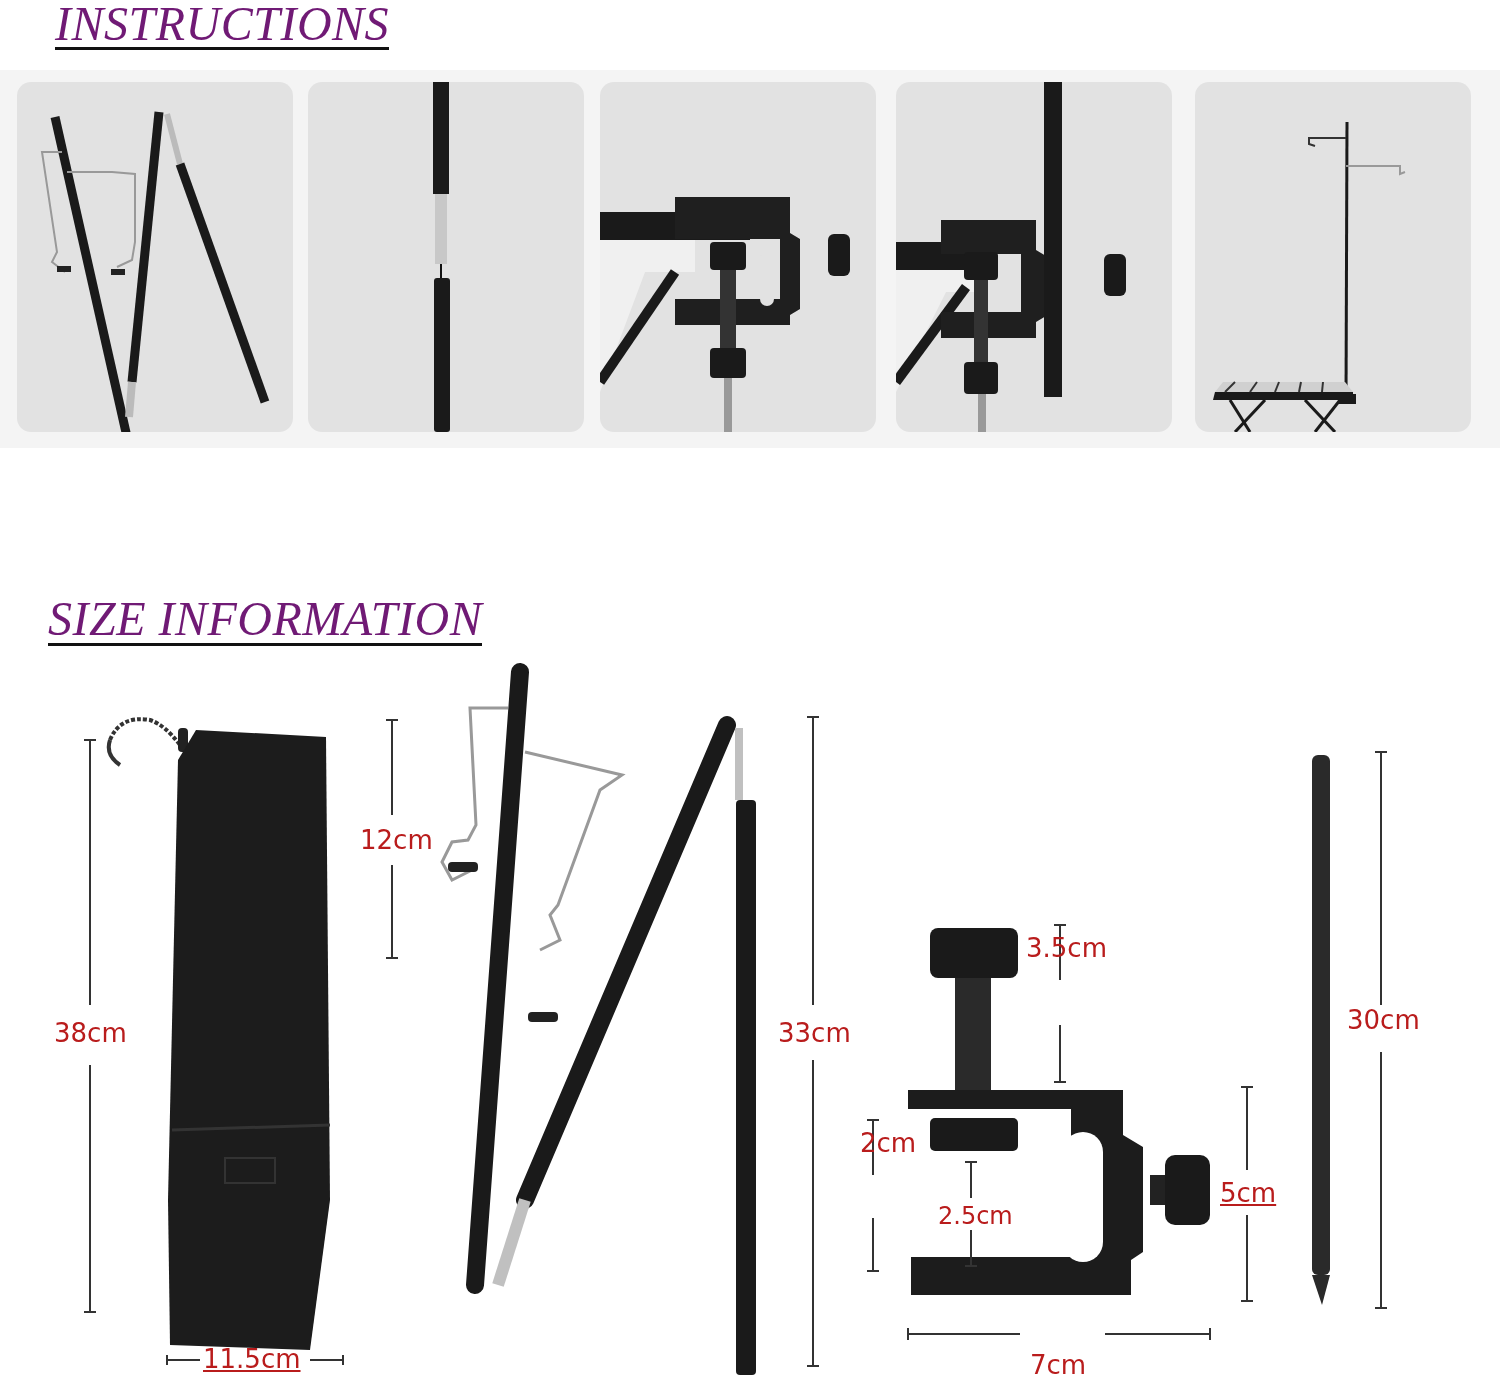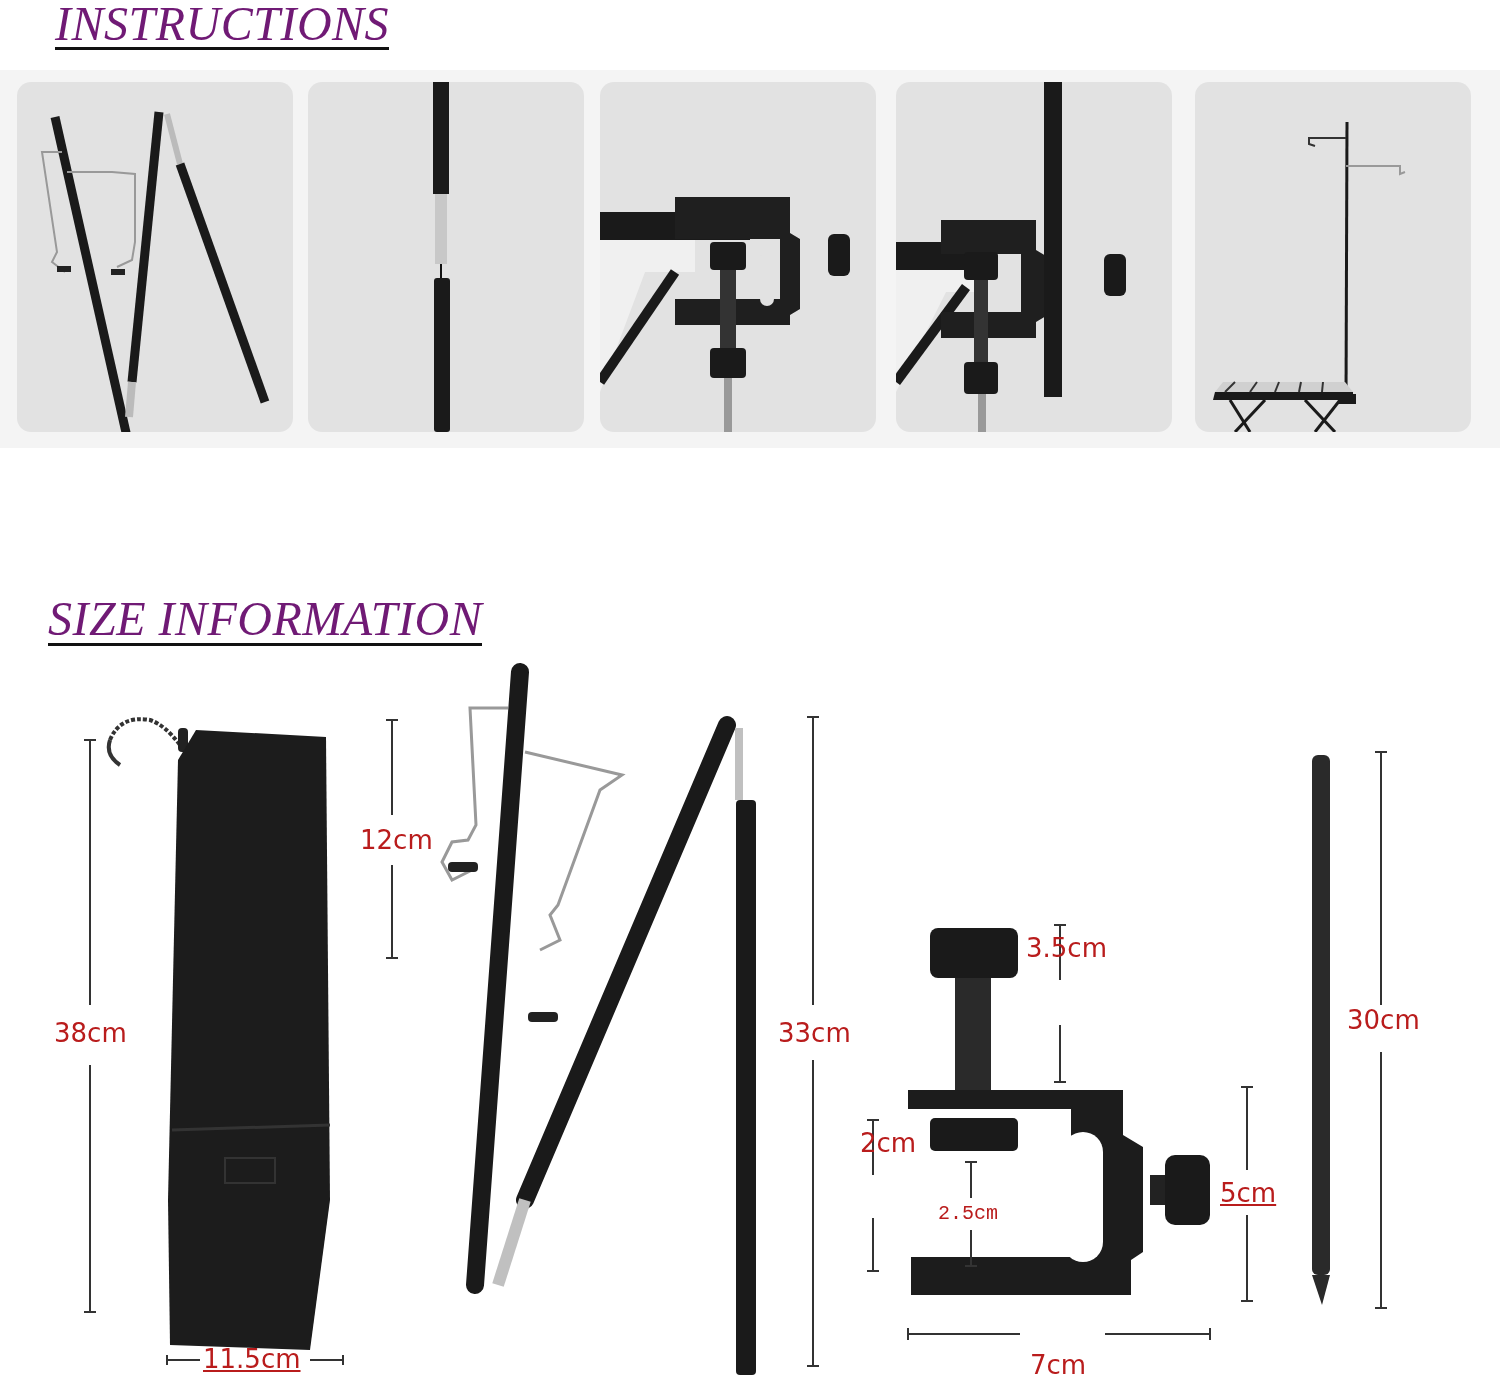--- a/index.html
+++ b/index.html
@@ -2,21 +2,21 @@
 <html><head>
 <meta charset="utf-8">
 <style>
   html,body{margin:0;padding:0;background:#fff;}
   body{width:1500px;height:1375px;position:relative;overflow:hidden;font-family:"DejaVu Sans",sans-serif;}
   .heading{position:absolute;font-family:"Liberation Serif","DejaVu Serif",serif;font-style:italic;font-size:48px;color:#701a75;line-height:1;letter-spacing:0.5px;}
   .heading .ul{position:absolute;left:0;right:0;height:3px;background:#111;}
   .strip{position:absolute;left:0;top:70px;width:1500px;height:378px;background:#f4f4f4;}
   .panel{position:absolute;top:82px;width:276px;height:350px;background:#e2e2e2;border-radius:14px;overflow:hidden;}
   .dim-text{position:absolute;font-size:26px;color:#b91c1c;white-space:nowrap;font-family:"DejaVu Sans",sans-serif;}
-  .dim-small{font-size:20px;font-family:Liberation Mono, monospace;}
+  .dim-small{font-size:24px;}
   svg{position:absolute;left:0;top:0;overflow:visible;}
 </style>
 </head>
 <body>
 
 <div class="heading" style="left:55px;top:0px;">
   <span>INSTRUCTIONS</span>
   <div class="ul" style="top:47px;"></div>
 </div>
 

